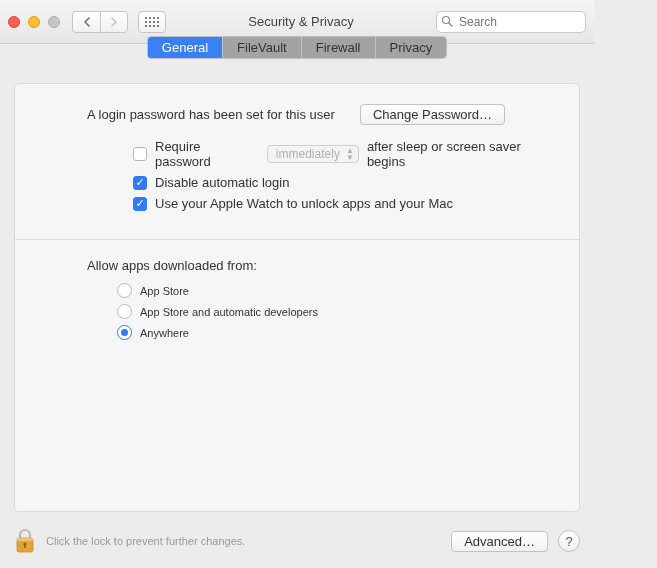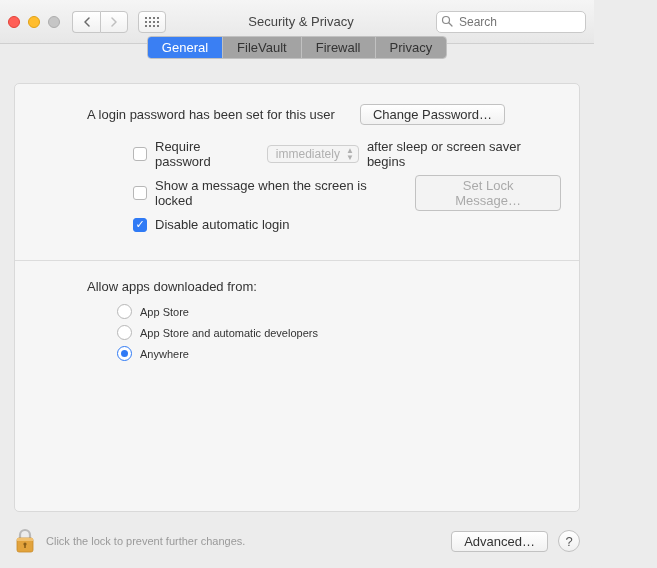--- a/index.html
+++ b/index.html
@@ -222,27 +222,26 @@
         <div class="opt">
           <span class="checkbox"></span>
           <span>Require password</span>
           <span class="popup">
             <span>immediately</span>
             <span class="stepper">▲<br>▼</span>
           </span>
           <span class="after-text">after sleep or screen saver begins</span>
         </div>
         <div class="opt">
-          <span class="checkbox"></span>
-          <span>Show a message when the screen is locked</span>
-          <button class="btn disabled">Set Lock Message…</button>
+          <span class="checkbox checked"></span>
+          <span>Disable automatic login</span>
         </div>
         <div class="opt">
           <span class="checkbox checked"></span>
-          <span>Disable automatic login</span>
+          <span>Use your Apple Watch to unlock apps and your Mac</span>
         </div>
       </div>
 
       <hr class="sep">
 
       <div class="section-label">Allow apps downloaded from:</div>
       <div class="radio-list">
         <div class="radio-row">
           <span class="radio"></span>
           <span>App Store</span>

